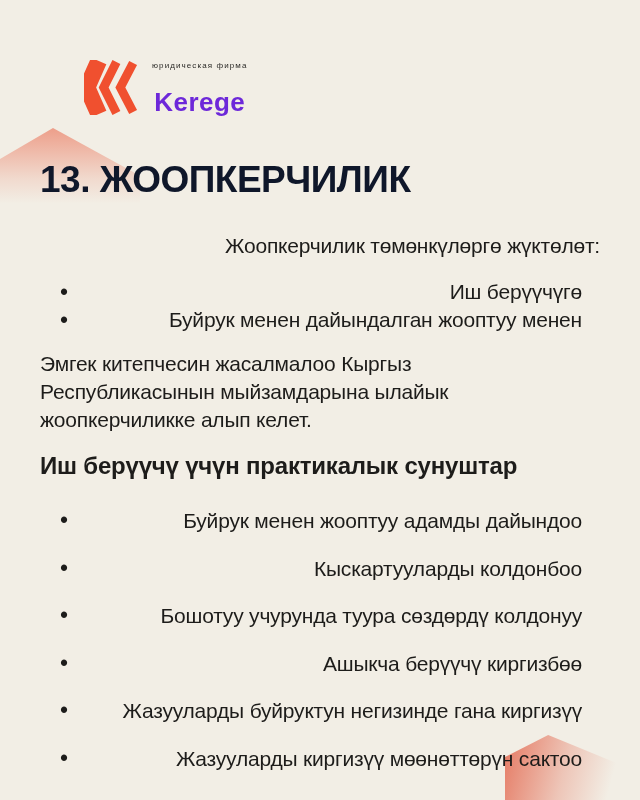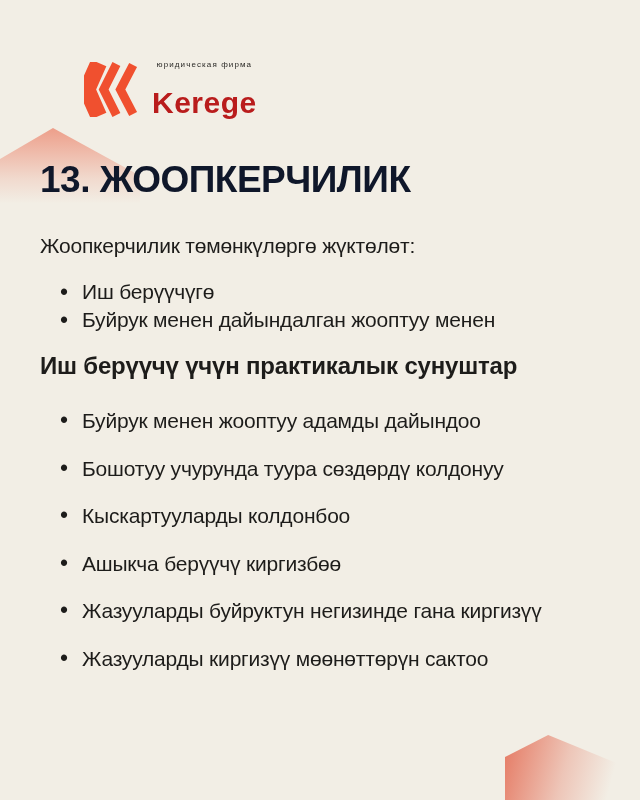--- a/index.html
+++ b/index.html
@@ -36,46 +36,47 @@
     position: absolute; left: 40px; top: 60px;
     display: flex; align-items: center; gap: 13px; padding-left: 44px;
   }
   .logo-mark { width: 55px; height: 55px; display: block; }
   .logo-text { display: flex; flex-direction: column; align-items: center; }
   .logo-tagline {
     font-size: 8px; letter-spacing: 1.1px; color: #2A2926;
     margin-bottom: 1px; white-space: nowrap;
   }
   .logo-name {
-    font-size: 30px; font-weight: 600; color: #b91c1c;
+    font-size: 26px; font-weight: 600; color: #6d28d9;
     letter-spacing: 0.5px; line-height: 1; margin-top: 18px;
   }
 
   
   .content {
     position: absolute; left: 40px; top: 160px; width: 560px;
   }
   h1.title {
     margin: 0;
     font-size: 37px; line-height: 40px;
     font-weight: 800; letter-spacing: -0.5px;
     color: #0f172a;
   }
   .intro {
     margin: 32px 0 0 0;
-    font-size: 21px; line-height: 28px; letter-spacing: -0.2px;
+    font-size: 21px; line-height: 28px; letter-spacing: -0.2px; text-align: right;
   }
   ul.bullets {
     list-style: none; margin: 18px 0 0 0; padding: 0;
   }
   ul.bullets li {
     position: relative;
     padding-left: 42px;
     font-size: 21px; line-height: 28px; letter-spacing: -0.2px;
     max-width: 500px;
+    text-align: right;
   }
   ul.bullets li::before {
     content: "\2022";
     position: absolute; left: 20px; top: 0;
     font-size: 23px; line-height: 28px; color: #1D1C1A;
   }
   .warning {
     margin: 16px 0 0 0; max-width: 490px;
     font-size: 21px; line-height: 28px; letter-spacing: -0.2px;
   }
@@ -111,24 +112,25 @@
 <div class="content">
   <h1 class="title">13. ЖООПКЕРЧИЛИК</h1>
 
   <p class="intro">Жоопкерчилик төмөнкүлөргө жүктөлөт:</p>
 
   <ul class="bullets">
     <li>Иш берүүчүгө</li>
     <li>Буйрук менен дайындалган жооптуу менен</li>
   </ul>
 
+  <p class="warning">Эмгек китепчесин жасалмалоо Кыргыз Республикасынын мыйзамдарына ылайык жоопкерчиликке алып келет.</p>
 
   <p class="subheading">Иш берүүчү үчүн практикалык сунуштар</p>
 
   <ul class="bullets recs">
     <li>Буйрук менен жооптуу адамды дайындоо</li>
+    <li>Кыскартууларды колдонбоо</li>
     <li>Бошотуу учурунда туура сөздөрдү колдонуу</li>
-    <li>Кыскартууларды колдонбоо</li>
     <li>Ашыкча берүүчү киргизбөө</li>
     <li>Жазууларды буйруктун негизинде гана киргизүү</li>
     <li>Жазууларды киргизүү мөөнөттөрүн сактоо</li>
   </ul>
 </div>
 
 </body></html>

